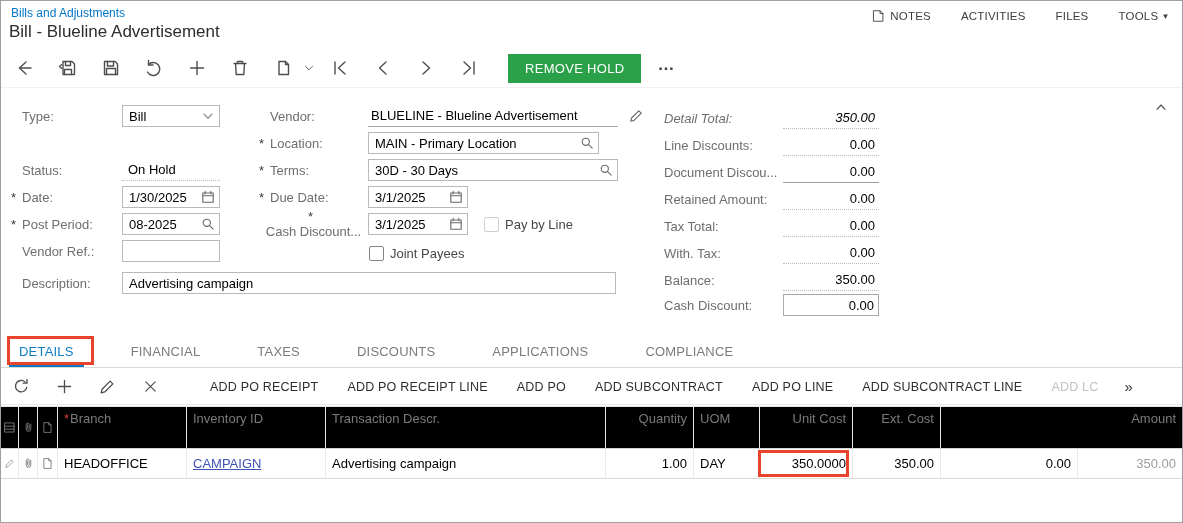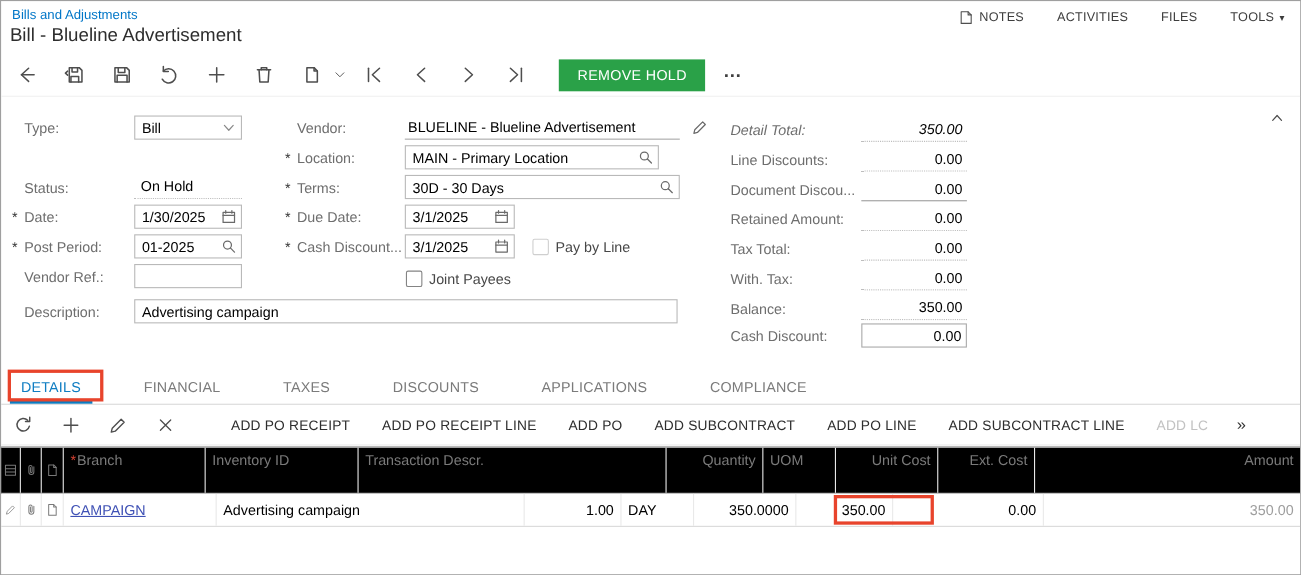--- a/index.html
+++ b/index.html
@@ -220,21 +220,21 @@
           </svg>
         </span>
     </div>
   </div>
   <div class="frow" style="left:10px;top:212px;">
     <div class="flabel required" style="width:111px;">
         <span class="reqslot"></span>
         <span>Post Period:</span>
       </div>
     <div class="ctrl" style="width:98px;">
-      <span>01-2025</span>
+      <span>08-2025</span>
       <span class="cicon">
           <svg class="i" width="16" height="16" viewBox="0 0 20 20" style="stroke:#6a6a6a;">
             <circle cx="8.5" cy="8.5" r="4.5"></circle>
             <path d="M12 12 L16.5 16.5"></path>
           </svg>
         </span>
     </div>
   </div>
   <div class="frow" style="left:10px;top:239px;">
     <div class="flabel" style="width:111px;">
@@ -308,21 +308,21 @@
       <span>3/1/2025</span>
       <span class="cicon">
           <svg class="i" width="16" height="16" viewBox="0 0 20 20" style="stroke:#6a6a6a;">
             <rect x="3.5" y="5" width="13" height="11.5"></rect>
             <path d="M6.5 3 v3 M13.5 3 v3 M3.5 8.5 h13"></path>
           </svg>
         </span>
     </div>
   </div>
   <div class="frow" style="left:258px;top:212px;">
-    <div class="flabel required" style="width:109px;">
+    <div class="flabel required" style="width:109px;flex-direction:column;">
         <span class="reqslot"></span>
         <span>Cash Discount...</span>
       </div>
     <div class="ctrl" style="width:100px;">
       <span>3/1/2025</span>
       <span class="cicon">
           <svg class="i" width="16" height="16" viewBox="0 0 20 20" style="stroke:#6a6a6a;">
             <rect x="3.5" y="5" width="13" height="11.5"></rect>
             <path d="M6.5 3 v3 M13.5 3 v3 M3.5 8.5 h13"></path>
           </svg>
@@ -459,20 +459,21 @@
         <svg class="i" width="13" height="13" viewBox="0 0 20 20" style="stroke:#7a7a7a;">
           <path d="M13.5 5 v7.5 a3.5 3.5 0 0 1 -7 0 V5.5 a2.3 2.3 0 0 1 4.6 0 V12 a1.2 1.2 0 0 1 -2.4 0 V6"></path>
         </svg>
       </div>
     <div class="gc ic c3">
         <svg class="i" width="13" height="13" viewBox="0 0 20 20" style="stroke:#7a7a7a;">
           <path d="M5 2.5 h7 L15.5 6 V17.5 H5 z"></path>
           <path d="M12 2.5 V6 H15.5"></path>
         </svg>
       </div>
+    <div class="gc c-branch">HEADOFFICE</div>
     <div class="gc c-inv">
         <span class="link">CAMPAIGN</span>
       </div>
     <div class="gc c-descr">Advertising campaign</div>
     <div class="gc num c-qty">1.00</div>
     <div class="gc c-uom">DAY</div>
     <div class="gc num c-unit">350.0000</div>
     <div class="gc num c-ext">350.00</div>
     <div class="gc num c-disc">0.00</div>
     <div class="gc num c-amt gray">350.00</div>

